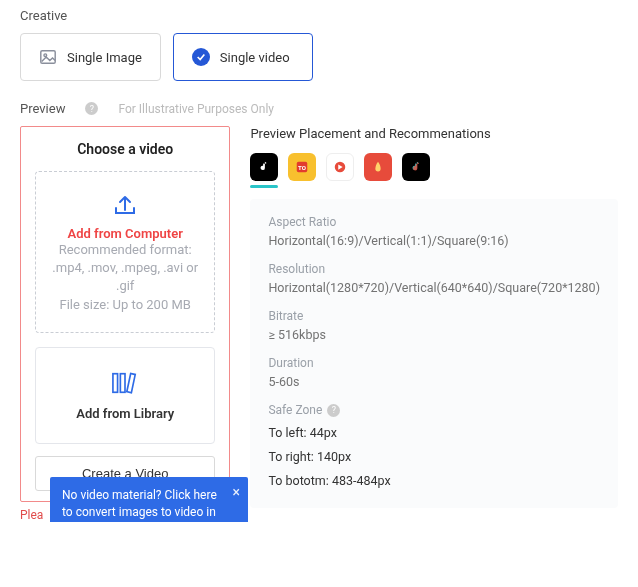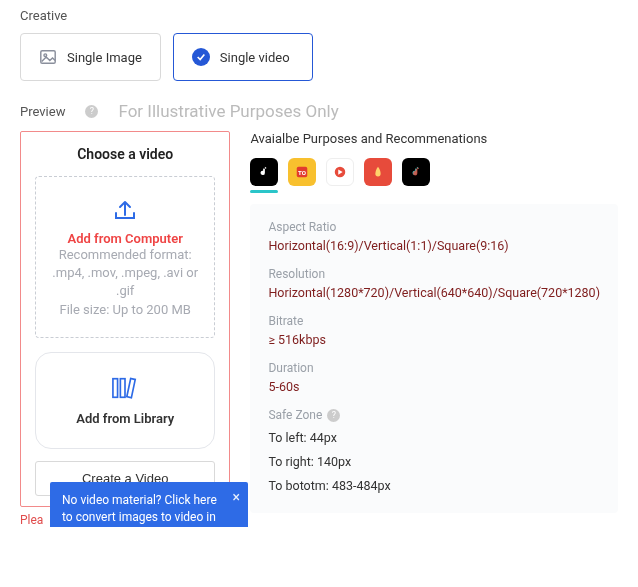--- a/index.html
+++ b/index.html
@@ -8,50 +8,50 @@
 .creative-options{display:flex;gap:12px;margin-bottom:20px}
 .option-card{border:1px solid #d9d9d9;border-radius:4px;padding:14px 18px;display:flex;align-items:center;gap:10px;cursor:pointer;min-width:140px}
 .option-card.selected{border:1.5px solid #2558d6}
 .radio-check{width:18px;height:18px;border-radius:50%;background:#2558d6;display:flex;align-items:center;justify-content:center}
 .radio-check svg{width:10px;height:10px;fill:#fff}
 .img-icon{width:18px;height:18px;stroke:#8a8f9c;fill:none;stroke-width:1.6}
 .option-label{font-size:13px;color:#333}
 .preview-row{display:flex;align-items:center;gap:20px;margin-bottom:10px}
 .preview-label{color:#555;font-size:13px}
 .info-icon{width:13px;height:13px;border-radius:50%;background:#ccc;color:#fff;font-size:9px;display:flex;align-items:center;justify-content:center}
-.preview-hint{color:#bbb;font-size:17px}
+.preview-hint{color:#bbb;font-size:12px}
 .two-col{display:flex;gap:20px;align-items:flex-start}
 .left-col{width:260px;position:relative}
 .preview-box{border:1px solid #f28a8a;border-radius:2px;padding:14px 14px 10px}
 .choose-title{text-align:center;font-weight:600;font-size:14px;color:#222;margin-bottom:14px}
 .upload-card{border:1px dashed #c9cdd4;border-radius:4px;padding:18px 10px;text-align:center;margin-bottom:14px;cursor:pointer}
 .upload-icon{width:28px;height:28px;margin:0 auto 8px;display:block}
 .upload-title{font-size:13px;color:#ef4444;font-weight:600;margin-bottom:0}
 .upload-hint{font-size:13px;color:#a7aab2;line-height:1.4}
-.lib-card{border:1px solid #e4e6eb;border-radius:16px;padding:22px 10px;text-align:center;margin-bottom:12px;cursor:pointer}
+.lib-card{border:1px solid #e4e6eb;border-radius:4px;padding:22px 10px;text-align:center;margin-bottom:12px;cursor:pointer}
 .lib-icon{width:30px;height:26px;margin:0 auto 10px;display:block}
 .lib-title{font-size:13px;color:#333;font-weight:600}
 .create-btn{width:100%;border:1px solid #d9d9d9;background:#fff;padding:9px;font-size:13px;color:#333;border-radius:3px;cursor:pointer}
 .err-row{color:#e04c4c;font-size:12px;margin-top:6px}
 .tooltip{position:absolute;left:30px;bottom:-26px;background:#2e6be6;color:#fff;padding:10px 28px 10px 12px;border-radius:2px;font-size:12px;line-height:1.4;width:198px}
 .tooltip-close{position:absolute;top:6px;right:8px;cursor:pointer;font-size:14px;color:#fff;opacity:.9}
 .right-col{flex:1}
 .placement-title{font-size:13px;color:#333;margin-bottom:12px}
 .app-row{display:flex;gap:10px;margin-bottom:18px}
 .app-tile{width:28px;height:28px;border-radius:6px;display:flex;align-items:center;justify-content:center;position:relative}
 .app-tile.active::after{content:"";position:absolute;left:0;right:0;bottom:-7px;height:3px;background:#2ac5c9;border-radius:2px}
 .tile-tiktok{background:#000}
 .note-svg{width:14px;height:14px}
 .tile-toutiao{background:#f8c02e}
 .tile-xigua{background:#fff;border:1px solid #eee}
 .tile-red{background:#e74b3b}
 .tile-tiktok2{background:#000}
 .spec-panel{background:#fafbfc;border-radius:4px;padding:16px 18px;font-size:12px}
 .spec-label{color:#9aa0a8;font-size:12px;margin-bottom:4px;display:flex;align-items:center;gap:5px}
-.spec-val{color:#7f1d1d;font-size:12.5px;margin-bottom:14px}
+.spec-val{color:#737373;font-size:12.5px;margin-bottom:14px}
 .spec-val:last-child{margin-bottom:0}
 .safe-list{color:#333;font-size:12.5px;line-height:1.9}
 </style>
 </head>
 <body>
 
 <div class="section-label">Creative</div>
 
 <div class="creative-options">
   <div class="option-card">
@@ -106,21 +106,21 @@
     </div>
     <div class="err-row">Plea</div>
 
     <div class="tooltip">
       <span>No video material? Click here to convert images to video in two steps.</span>
       <span class="tooltip-close">×</span>
     </div>
   </div>
 
   <div class="right-col">
-    <div class="placement-title">Avaialbe Purposes and Recommenations</div>
+    <div class="placement-title">Preview Placement and Recommenations</div>
     <div class="app-row">
       <div class="app-tile tile-tiktok active">
         <svg class="note-svg" viewBox="0 0 16 16">
             <path d="M9 2v7a2.5 2.5 0 1 1-2-2.45V4c2 .3 3 .5 4-.5" fill="#fff"></path>
           </svg>
       </div>
       <div class="app-tile tile-toutiao">
         <svg class="note-svg" viewBox="0 0 16 16">
             <rect x="2" y="2" width="12" height="12" rx="2" fill="#e23b2e"></rect>
             <text x="8" y="11" font-size="7" fill="#fff" text-anchor="middle" font-weight="bold">TO</text>

